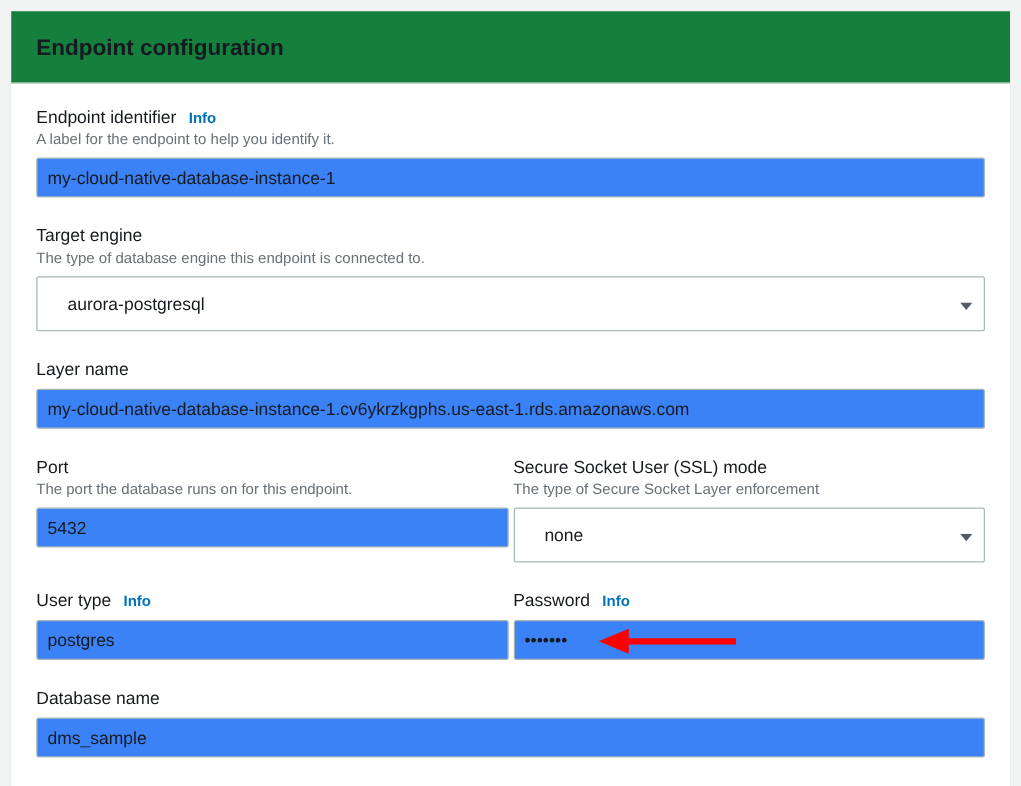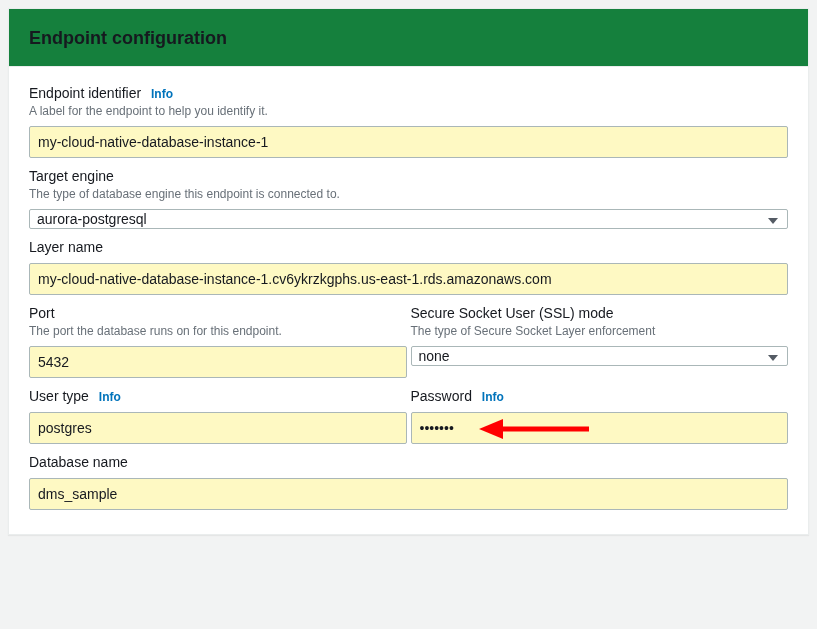--- a/index.html
+++ b/index.html
@@ -28,21 +28,21 @@
   .panel-header h2 {
     font-size: 18px;
     font-weight: 700;
     color: #16191f;
     line-height: 1.3;
   }
   .panel-body {
     padding: 18px 20px 24px 20px;
   }
   .field-group {
-    margin-bottom: 10px;
+    margin-bottom: 22px;
   }
   .field-group:last-child {
     margin-bottom: 0;
   }
   .field-label-row {
     margin-bottom: 2px;
   }
   .field-label {
     font-size: 14px;
     font-weight: 400;
@@ -62,33 +62,33 @@
     line-height: 1.4;
   }
   .text-input {
     width: 100%;
     height: 32px;
     border: 1px solid #aab7b8;
     border-radius: 2px;
     padding: 4px 8px;
     font-size: 14px;
     color: #16191f;
-    background: #fef9c3;
+    background: #3b82f6;
     font-family: inherit;
   }
   .select-wrap {
     position: relative;
     width: 100%;
   }
   .select-input {
     width: 100%;
-    height: 20px;
+    height: 44px;
     border: 1px solid #aab7b8;
     border-radius: 2px;
-    padding: 4px 30px 4px 7px;
+    padding: 4px 30px 4px 24px;
     font-size: 14px;
     color: #16191f;
     background: #ffffff;
     cursor: pointer;
     display: flex;
     align-items: center;
   }
   .select-caret {
     position: absolute;
     right: 10px;

